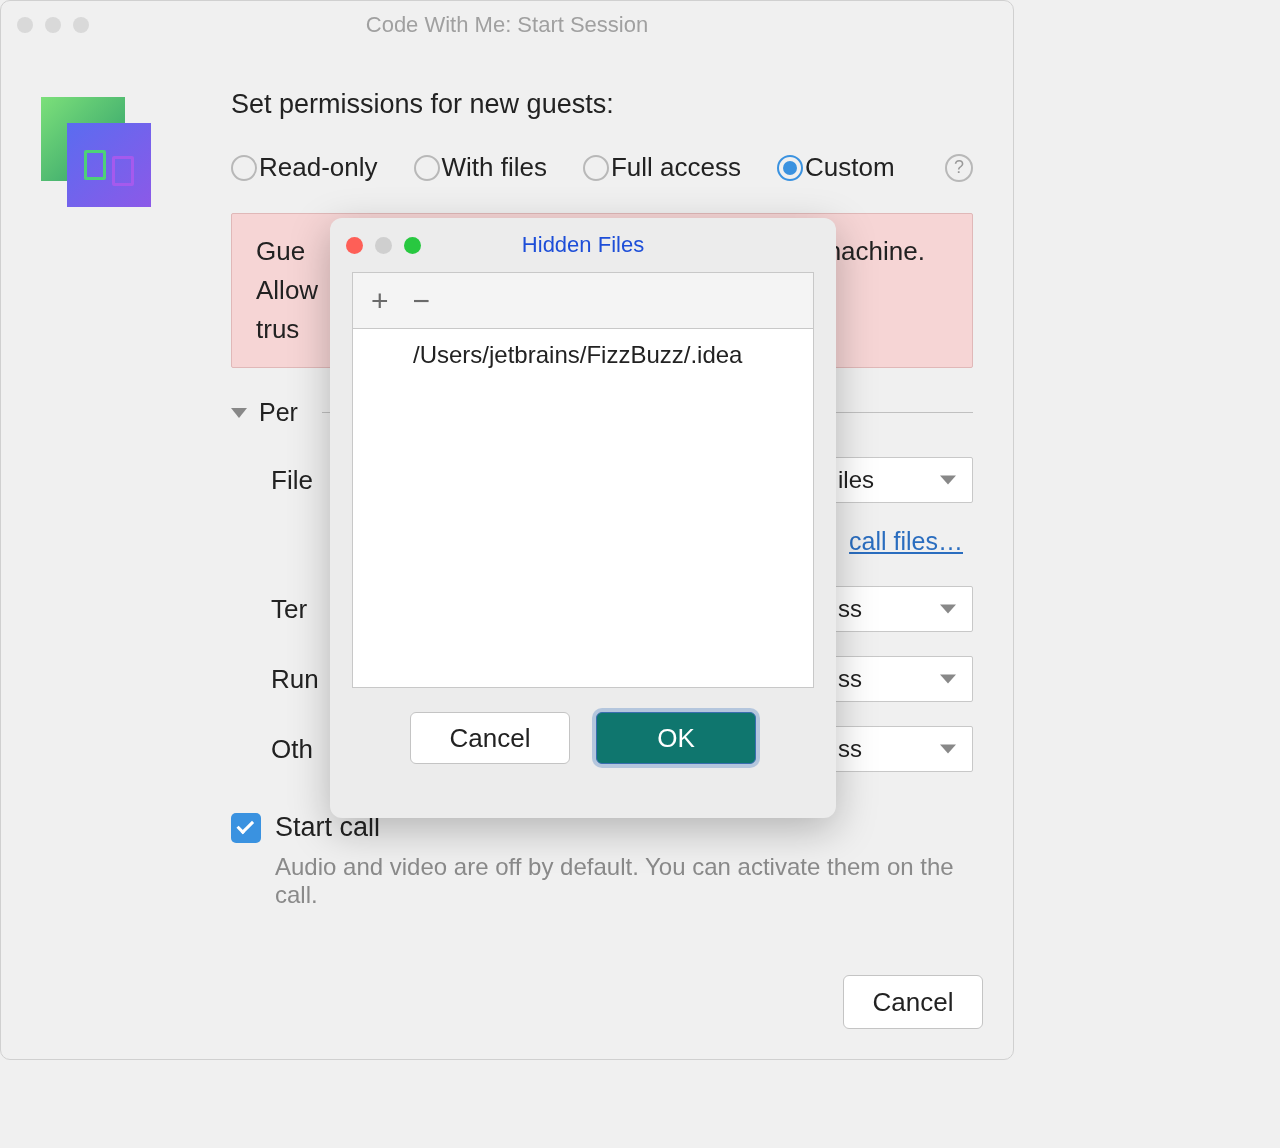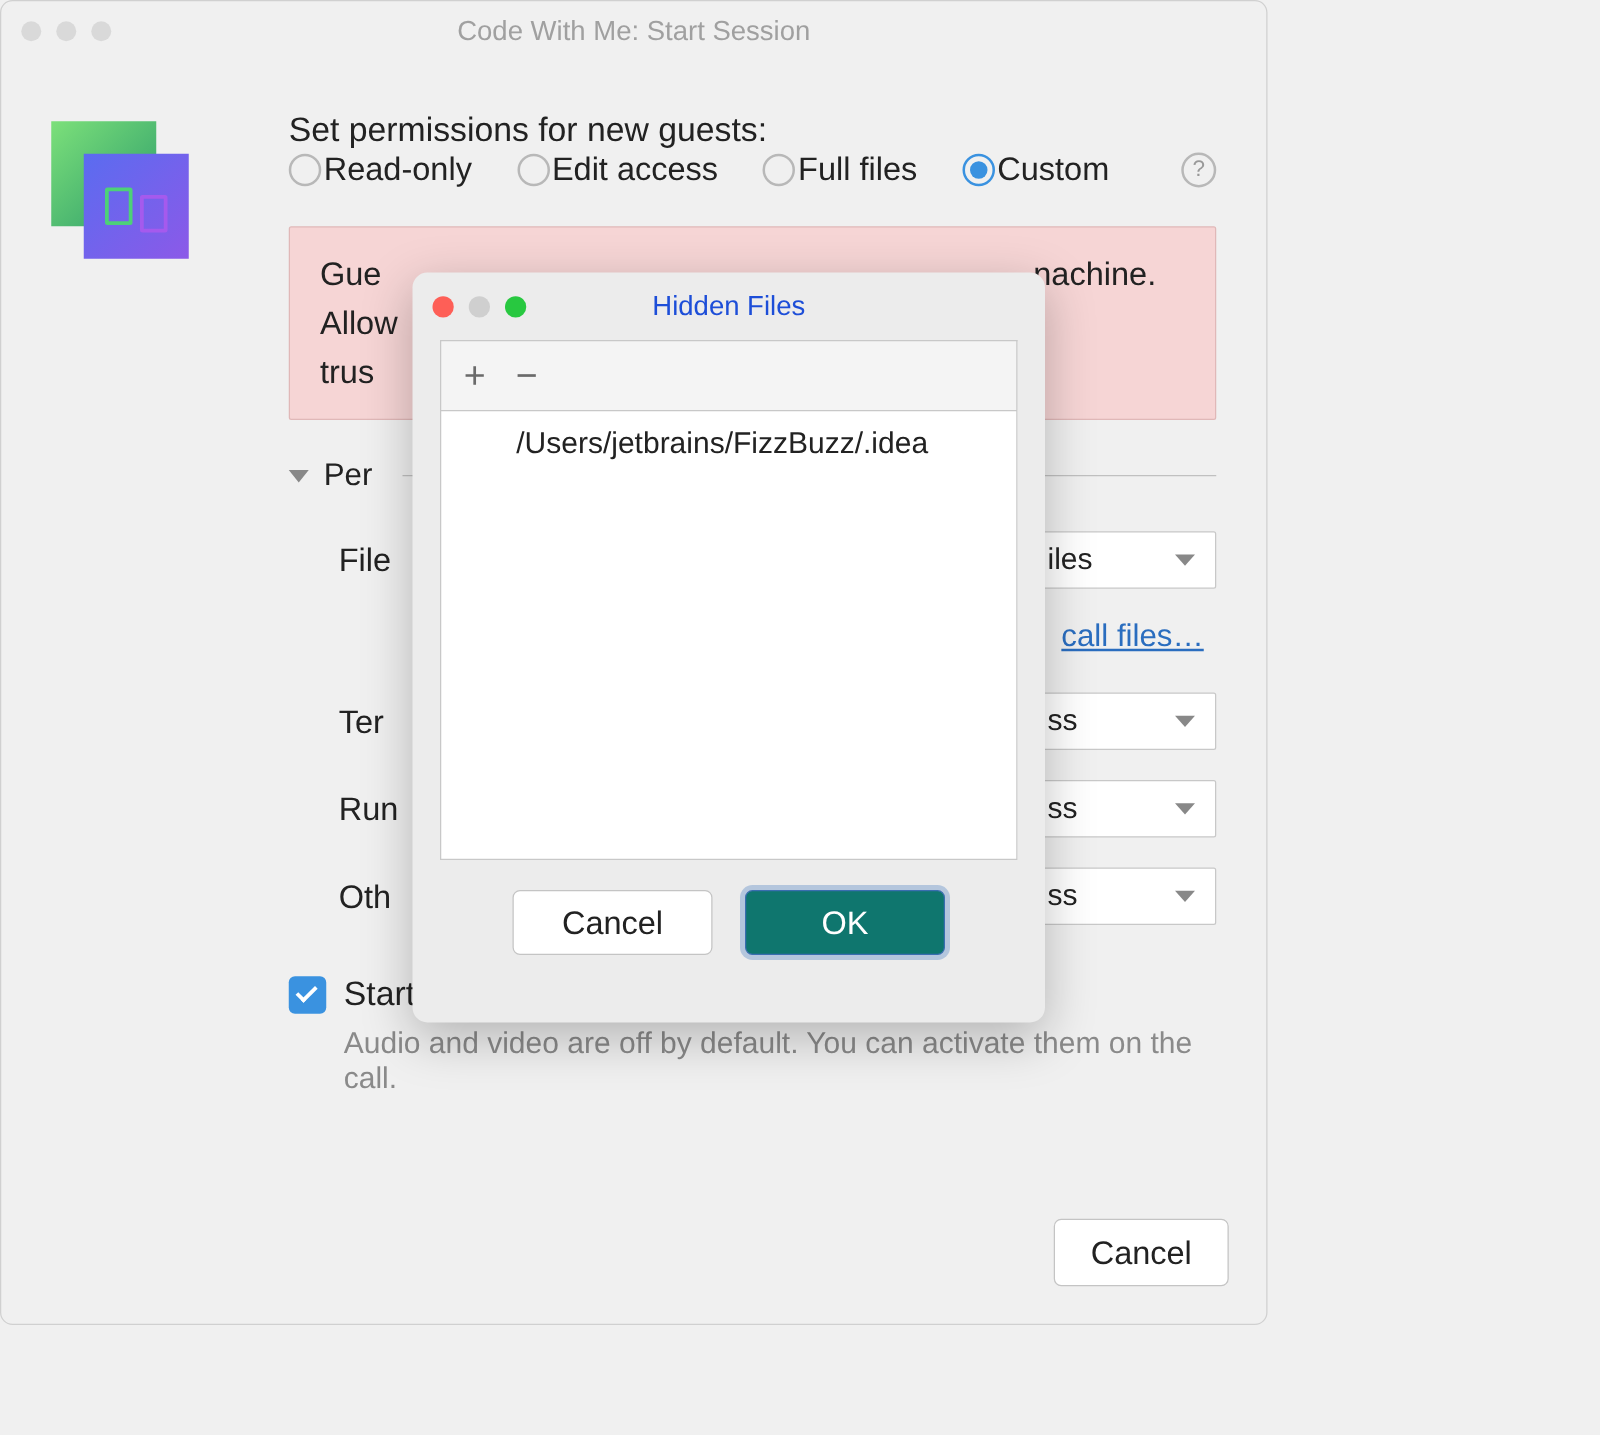--- a/index.html
+++ b/index.html
@@ -45,21 +45,21 @@
       background: linear-gradient(135deg, #7CE07A, #2B9B6A);
     }
     .cwm-fg {
       position: absolute; bottom: 0; right: 0; width: 84px; height: 84px;
       background: linear-gradient(135deg, #5A6CF0, #8C59E8);
       display: flex; align-items: center; justify-content: center; gap: 6px;
     }
     .cwm-doc1 { width: 22px; height: 30px; border: 3px solid #4DD178; border-radius: 2px; }
     .cwm-doc2 { width: 22px; height: 30px; border: 3px solid #A55AED; border-radius: 2px; transform: translateY(6px); }
     .main-col { flex: 1; }
-    .heading { font-size: 27px; color: #222; font-weight: 400; }
+    .heading { font-size: 27px; color: #222; margin-bottom: 32px; font-weight: 400; }
     .radio-row { display: flex; gap: 36px; align-items: center; }
     .radio-item { display: flex; align-items: center; gap: 2px; }
     .radio-circle {
       width: 26px; height: 26px; border: 2px solid #b8b8b8; border-radius: 50%;
       display: flex; align-items: center; justify-content: center;
     }
     .radio-item.selected .radio-circle { border-color: #3a92e0; }
     .radio-dot { width: 14px; height: 14px; border-radius: 50%; background: #3a92e0; }
     .radio-label { font-size: 26px; color: #222; }
     .help-circle { width: 28px; height: 28px; border: 2px solid #b8b8b8; border-radius: 50%; display:flex;align-items:center;justify-content:center;color:#999;font-size:18px; margin-left:auto;}
@@ -198,25 +198,25 @@
     <div class="main-col">
       <div class="heading">Set permissions for new guests:</div>
 
       <div class="radio-row">
         <div class="radio-item">
           <div class="radio-circle"></div>
           <span class="radio-label">Read-only</span>
         </div>
         <div class="radio-item">
           <div class="radio-circle"></div>
-          <span class="radio-label">Edit access</span>
+          <span class="radio-label">With files</span>
         </div>
         <div class="radio-item">
           <div class="radio-circle"></div>
-          <span class="radio-label">Full files</span>
+          <span class="radio-label">Full access</span>
         </div>
         <div class="radio-item selected">
           <div class="radio-circle">
               <div class="radio-dot"></div>
             </div>
           <span class="radio-label">Custom</span>
         </div>
         <div class="help-circle">?</div>
       </div>
 

